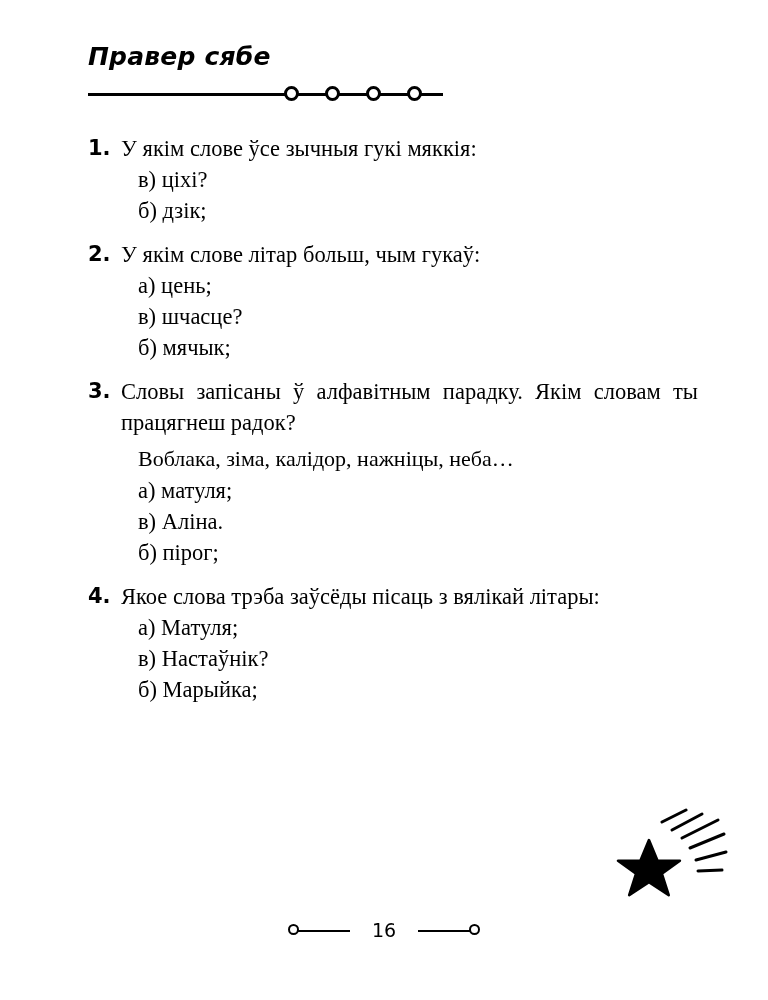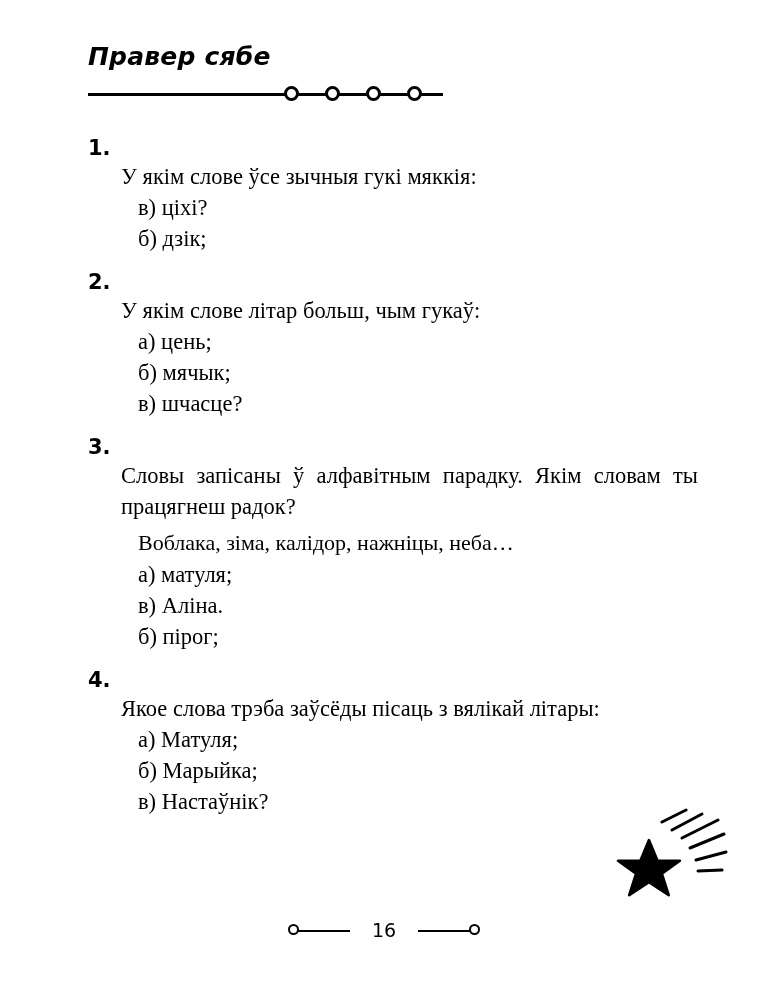--- a/index.html
+++ b/index.html
@@ -93,21 +93,20 @@
     font-size: 21px;
     width: 33px;
     flex: 0 0 33px;
     line-height: 31px;
   }
   .q-text {
     flex: 1 1 auto;
     font-family: "Liberation Serif", serif;
     font-size: 22.5px;
     line-height: 31px;
-    margin-top: 28px;
   }
   .q-text.justify-full {
     text-align: justify;
     text-align-last: left;
   }
   .opt {
     margin-left: 50px;
     font-size: 22.5px;
     line-height: 31px;
   }
@@ -202,22 +201,22 @@
     </div>
 
     <div class="spacer-q"></div>
 
     <div class="q-block">
       <div class="q-line">
         <span class="q-num">2.</span>
         <span class="q-text">У якім слове літар больш, чым гукаў:</span>
       </div>
       <div class="opt">а) цень;</div>
+      <div class="opt">в) шчасце?</div>
       <div class="opt">б) мячык;</div>
-      <div class="opt">в) шчасце?</div>
     </div>
 
     <div class="spacer-q"></div>
 
     <div class="q-block">
       <div class="q-line">
         <span class="q-num">3.</span>
         <span class="q-text justify-full">Словы запісаны ў алфавітным парадку. Якім словам ты працягнеш радок?</span>
       </div>
       <div class="series">Воблака, зіма, калідор, нажніцы, неба…</div>
@@ -227,22 +226,22 @@
     </div>
 
     <div class="spacer-q"></div>
 
     <div class="q-block">
       <div class="q-line">
         <span class="q-num">4.</span>
         <span class="q-text justify-full">Якое слова трэба заўсёды пісаць з вялікай літары:</span>
       </div>
       <div class="opt">а) Матуля;</div>
+      <div class="opt">в) Настаўнік?</div>
       <div class="opt">б) Марыйка;</div>
-      <div class="opt">в) Настаўнік?</div>
     </div>
 
   </div>
 
   <div class="star-deco">
     <svg width="118" height="100" viewBox="0 0 118 100" xmlns="http://www.w3.org/2000/svg">
       <g fill="none" stroke="#000" stroke-width="3" stroke-linecap="round">
         <line x1="52" y1="14" x2="76" y2="2"></line>
         <line x1="62" y1="22" x2="92" y2="6"></line>
         <line x1="72" y1="30" x2="108" y2="12"></line>

